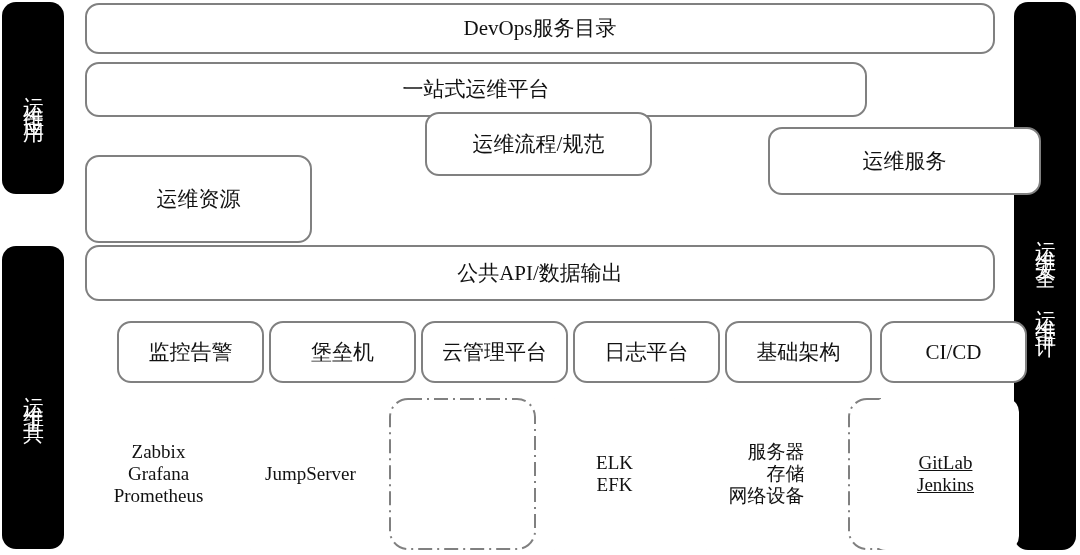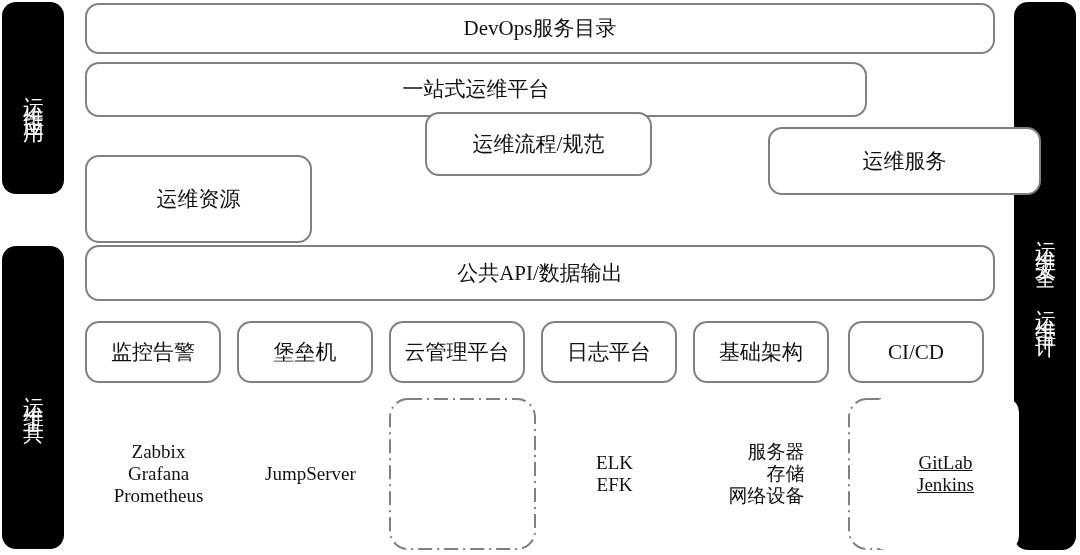--- a/index.html
+++ b/index.html
@@ -66,21 +66,21 @@
 
   
   #box-ops-resource   { left: 85px;  top: 127px; width: 227px; height: 88px; margin-top: 28px; }
   #box-ops-process    { left: 425px; top: 112px; width: 227px; height: 64px; align-items: center; }
   #box-ops-service    { left: 768px; top: 127px; width: 273px; height: 68px; text-align: center; }
 
   
   #box-public-api     { left: 85px; top: 245px; width: 910px; height: 56px; }
 
   
-  .cat { top: 321px; height: 62px; width: 136px; }
+  .cat { top: 321px; height: 62px; width: 147px; margin-left: 32px; }
   
   .tool { top: 398px; height: 152px; width: 147px; font-size: 19px; }
 
   .col0 { left: 85px;  }
   .col1 { left: 237px; }
   .col2 { left: 389px; text-align: right; }
   .col3 { left: 541px; }
   .col4 { left: 693px; text-align: right; }
   .col5 { left: 848px; }
 

